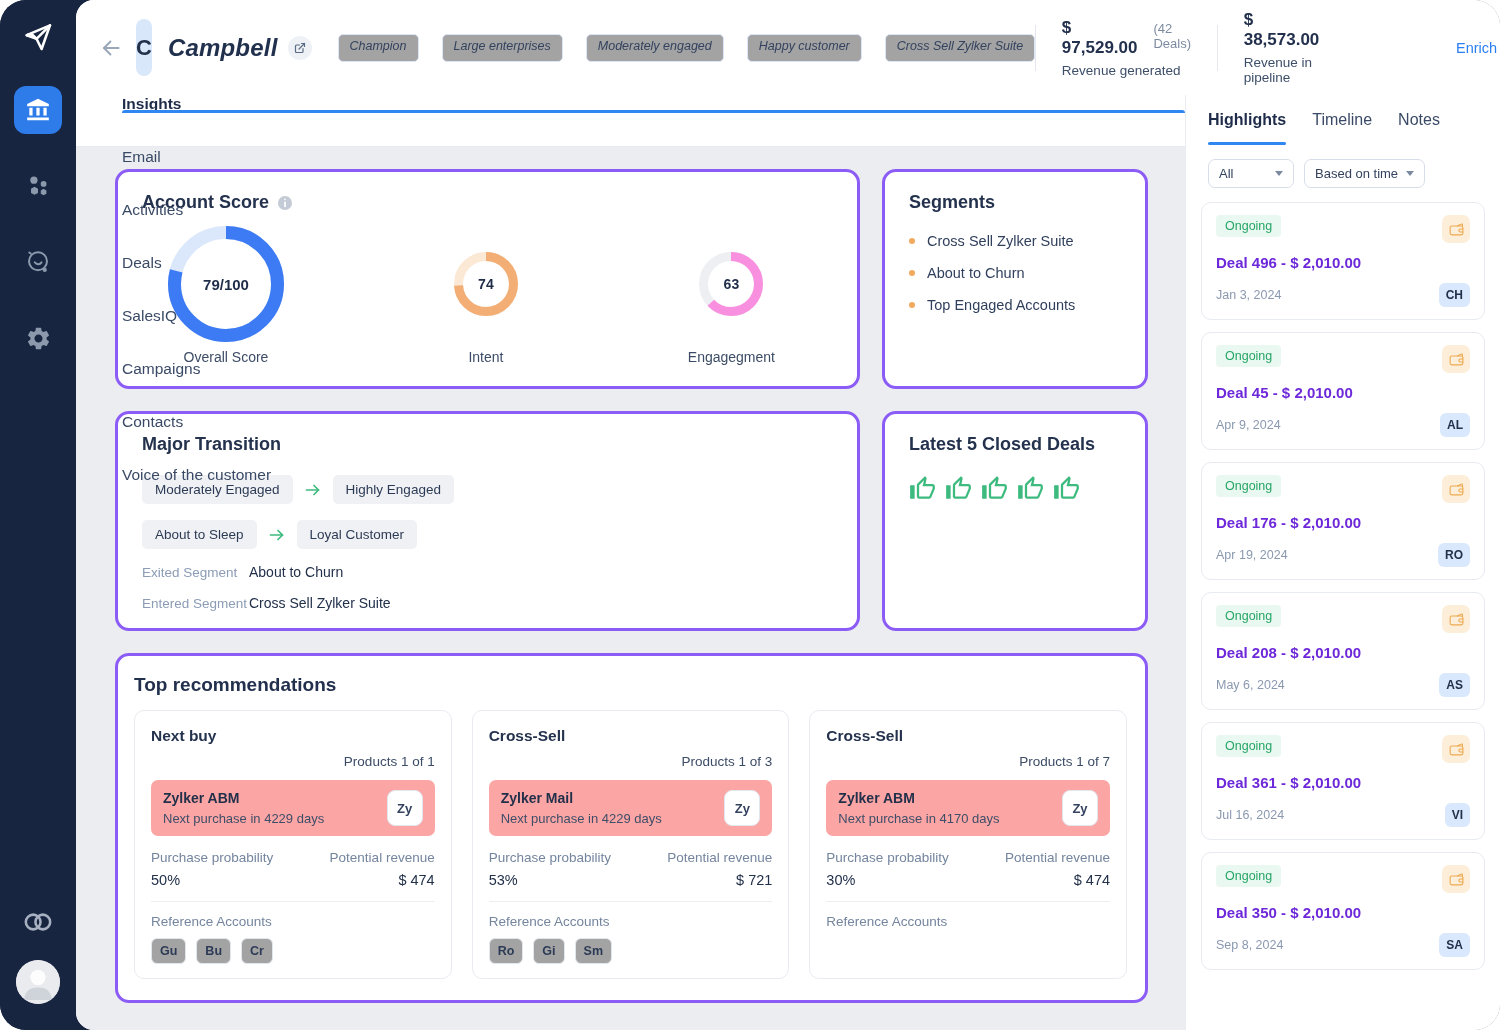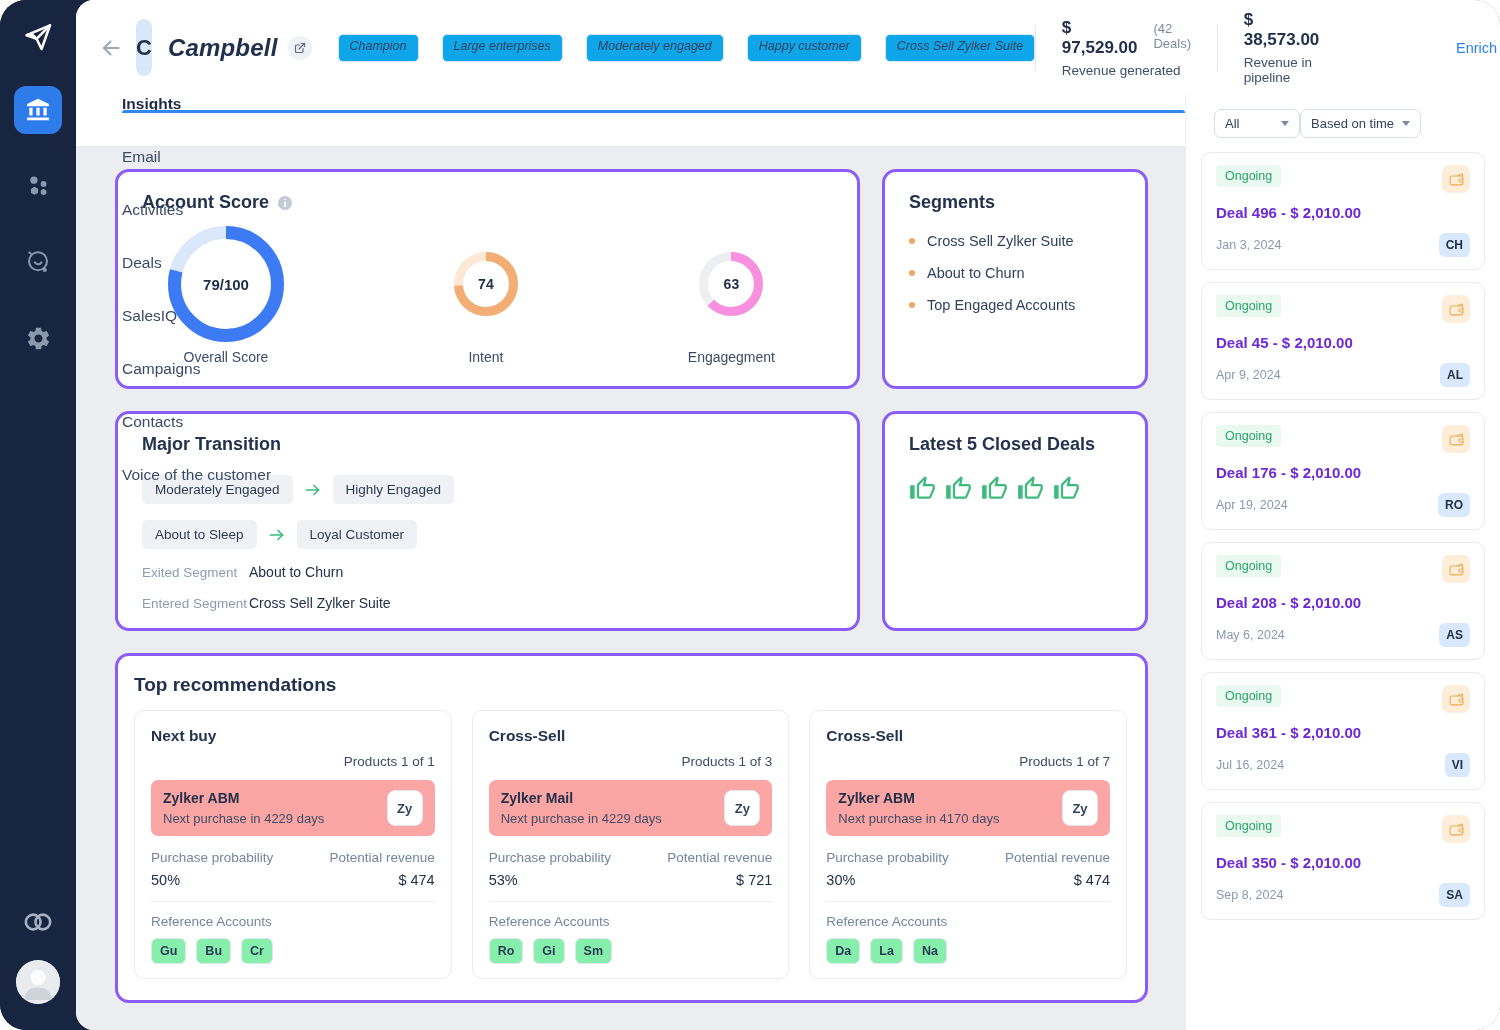--- a/index.html
+++ b/index.html
@@ -19,21 +19,21 @@
 
   
   .header { height:95px; background:#fff; display:flex; align-items:center; padding:0 30px 0 22px; flex-shrink:0; }
   .back-btn { width:34px; height:34px; display:flex; align-items:center; justify-content:center; cursor:pointer; margin-right:12px; }
   .acct-avatar { width:57px; height:57px; border-radius:9px; background:#d9e7fb; color:#22304a; font-size:22px; font-weight:600; display:flex; align-items:center; justify-content:center; margin-right:16px; }
   .title-block { display:flex; flex-direction:row; gap:12px;font-style:italic; }
   .title-row { display:flex; align-items:center; gap:10px; }
   .acct-title { font-size:24px; font-weight:700; color:#21304d; letter-spacing:0.2px; }
   .ext-btn { width:24px; height:24px; border-radius:50%; background:#eef1f5; display:flex; align-items:center; justify-content:center; cursor:pointer; }
   .tags-row { display:flex; gap:9px; }
-  .tag { background:#0ea5e9; border:1px solid #dbe7f9; color:#33425e; font-size:12.5px; padding:4px 11px; border-radius:5px; white-space:nowrap;margin-left:14px; }
+  .tag { background:#a3a3a3; border:1px solid #dbe7f9; color:#33425e; font-size:12.5px; padding:4px 11px; border-radius:5px; white-space:nowrap;margin-left:14px; }
   .rev-group { margin-left:auto; display:flex; align-items:center; }
   .vdiv { width:1px; height:46px; background:#e5e9ef; }
   .rev-block { padding:0 26px; }
   .rev-amount-row { display:flex; align-items:baseline; gap:16px; }
   .rev-amount { font-size:17px; font-weight:700; color:#22304d; }
   .rev-deals { font-size:13px; color:#7d8ba2; }
   .rev-label { font-size:13.5px; color:#3d4e69; margin-top:5px; }
   .enrich-link { margin-left:110px; font-size:14.5px; color:#2b7ff2; cursor:pointer; white-space:nowrap; }
 
   
@@ -87,29 +87,29 @@
   .product-row { margin-top:11px; background:#fca5a5; border-radius:7px; padding:10px 12px; display:flex; align-items:center; justify-content:space-between; }
   .product-name { font-size:14px; font-weight:700; color:#22304a; }
   .product-sub { font-size:13px; color:#3e4e68; margin-top:5px; }
   .zy-badge { width:36px; height:36px; background:#fff; border:1px solid #e2e6ed; border-radius:8px; display:flex; align-items:center; justify-content:center; font-size:13px; font-weight:700; color:#33425e; flex-shrink:0; }
   .stats-row { display:flex; justify-content:space-between; margin-top:14px; }
   .stat-label { font-size:13.5px; color:#74859e; }
   .stat-value { font-size:14.5px; color:#22304a; margin-top:7px; }
   .stat-right { text-align:right; }
   .reco-divider { height:1px; background:#eceef2; margin:13px 0 12px 0; }
   .ref-chips { display:flex; gap:10px; margin-top:9px; }
-  .ref-chip { background:#86efac; border:1px solid #e2e6ed; border-radius:6px; padding:5px 8px; font-size:12.5px; font-weight:700; color:#2c3b55; cursor:pointer; }
+  .ref-chip { background:#a3a3a3; border:1px solid #e2e6ed; border-radius:6px; padding:5px 8px; font-size:12.5px; font-weight:700; color:#2c3b55; cursor:pointer; }
 
   
   .right-panel { width:315px; background:#fff; border-left:1px solid #e9ecf0; display:flex; flex-direction:column; flex-shrink:0; }
   .rp-tabs { display:flex; gap:26px; padding:16px 22px 0 22px; height:50px; }
   .rp-tab { position:relative; font-size:16px; color:#3a4a66; cursor:pointer; padding-bottom:12px; }
   .rp-tab.active { color:#1e2c49; font-weight:700; }
   .rp-tab.active::after { content:""; position:absolute; left:0; right:0; bottom:0; height:3px; border-radius:3px; background:#3087f2; }
-  .rp-filters { display:flex; padding:14px 22px 0 22px;margin-left:6px; }
+  .rp-filters { display:flex; gap:10px; padding:14px 22px 0 22px; }
   .rp-select { border:1px solid #d8dee7; border-radius:7px; padding:6px 10px; font-size:13px; color:#33425e; display:flex; align-items:center; gap:8px; cursor:pointer; }
   .rp-select.first { width:86px; justify-content:space-between; }
   .caret { width:0; height:0; border-left:4px solid transparent; border-right:4px solid transparent; border-top:5px solid #7c8aa0; }
   .rp-list { padding:14px 15px 0 15px; display:flex; flex-direction:column; gap:12px; overflow:hidden; }
   .deal-card { border:1px solid #e7eaef; border-radius:10px; padding:12px 14px; cursor:pointer; background:#fff; }
   .deal-top { display:flex; align-items:flex-start; justify-content:space-between; }
   .ongoing { background:#e9f8f0; color:#27a566; font-size:12.5px; padding:4px 9px; border-radius:4px; }
   .wallet-box { width:28px; height:28px; background:#fdeeda; border-radius:7px; display:flex; align-items:center; justify-content:center; }
   .deal-title { font-size:15px; font-weight:700; color:#6d28d9; margin-top:11px; }
   .deal-bottom { display:flex; align-items:center; justify-content:space-between; margin-top:12px; }
@@ -430,34 +430,34 @@
                     <div class="stat-label">Purchase probability</div>
                     <div class="stat-value">30%</div>
                   </div>
                   <div class="stat-right">
                     <div class="stat-label">Potential revenue</div>
                     <div class="stat-value">$ 474</div>
                   </div>
                 </div>
                 <div class="reco-divider"></div>
                 <div class="stat-label">Reference Accounts</div>
-                <div class="ref-chips">
-                  <span class="ref-chip">Da</span>
-                  <span class="ref-chip">La</span>
-                  <span class="ref-chip">Na</span>
-                </div>
               </div>
 
             </div>
           </div>
 
         </div>
       </div>
 
       <div class="right-panel">
+        <div class="rp-tabs">
+          <div class="rp-tab active">Highlights</div>
+          <div class="rp-tab">Timeline</div>
+          <div class="rp-tab">Notes</div>
+        </div>
         <div class="rp-filters">
           <div class="rp-select first">
             <span>All</span>
             <span class="caret"></span>
           </div>
           <div class="rp-select">
             <span>Based on time</span>
             <span class="caret"></span>
           </div>
         </div>

